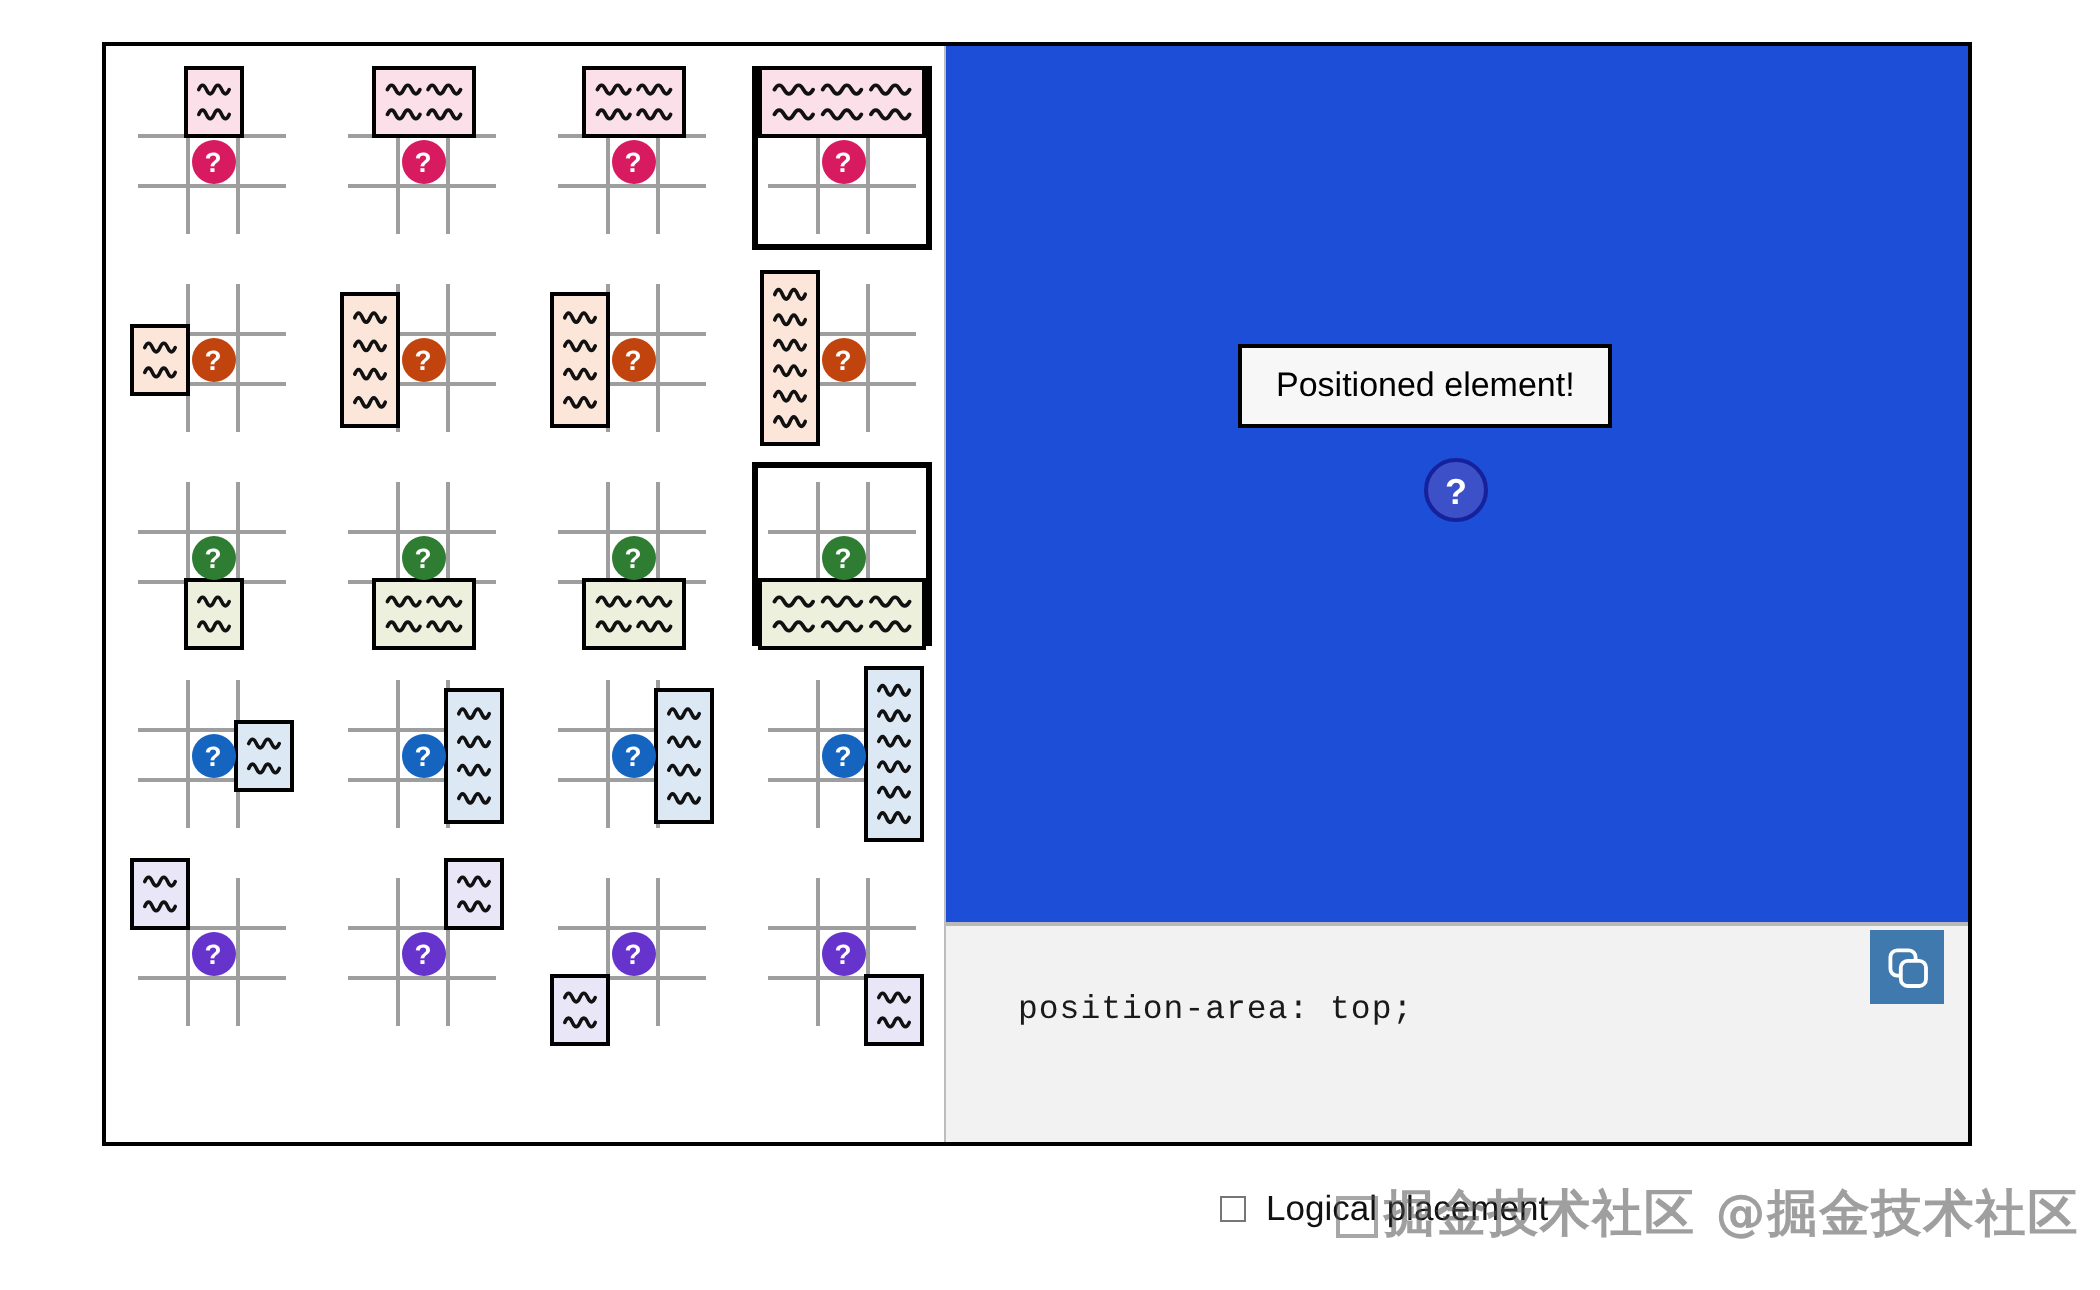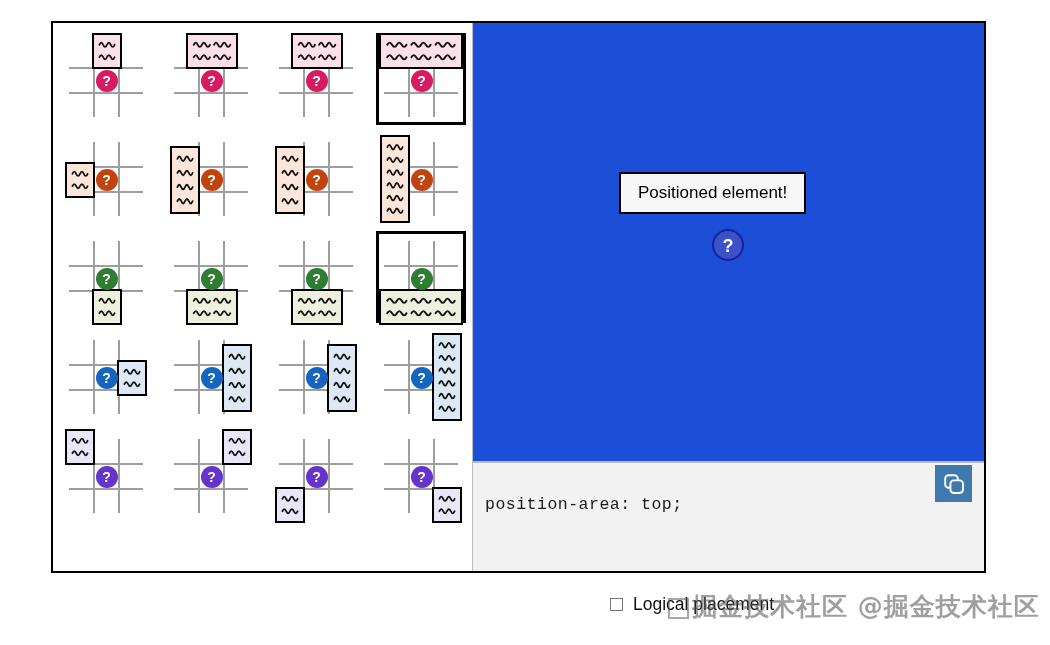--- a/index.html
+++ b/index.html
@@ -141,21 +141,21 @@
   }
 
   .code-pane {
     height: 108px;
     background: #f2f2f2;
     border-top: 2px solid #b9b9b9;
     position: relative;
   }
   .code-text {
     position: absolute;
-    left: 12px; top: 32px;
+    left: 36px; top: 32px;
     font-family: "Liberation Mono", monospace;
     font-size: 16.5px;
     color: #1a1a1a;
     letter-spacing: 0.5px;
     white-space: pre;
   }
   .copy-btn {
     position: absolute;
     right: 12px; top: 2px;
     width: 37px; height: 37px;

